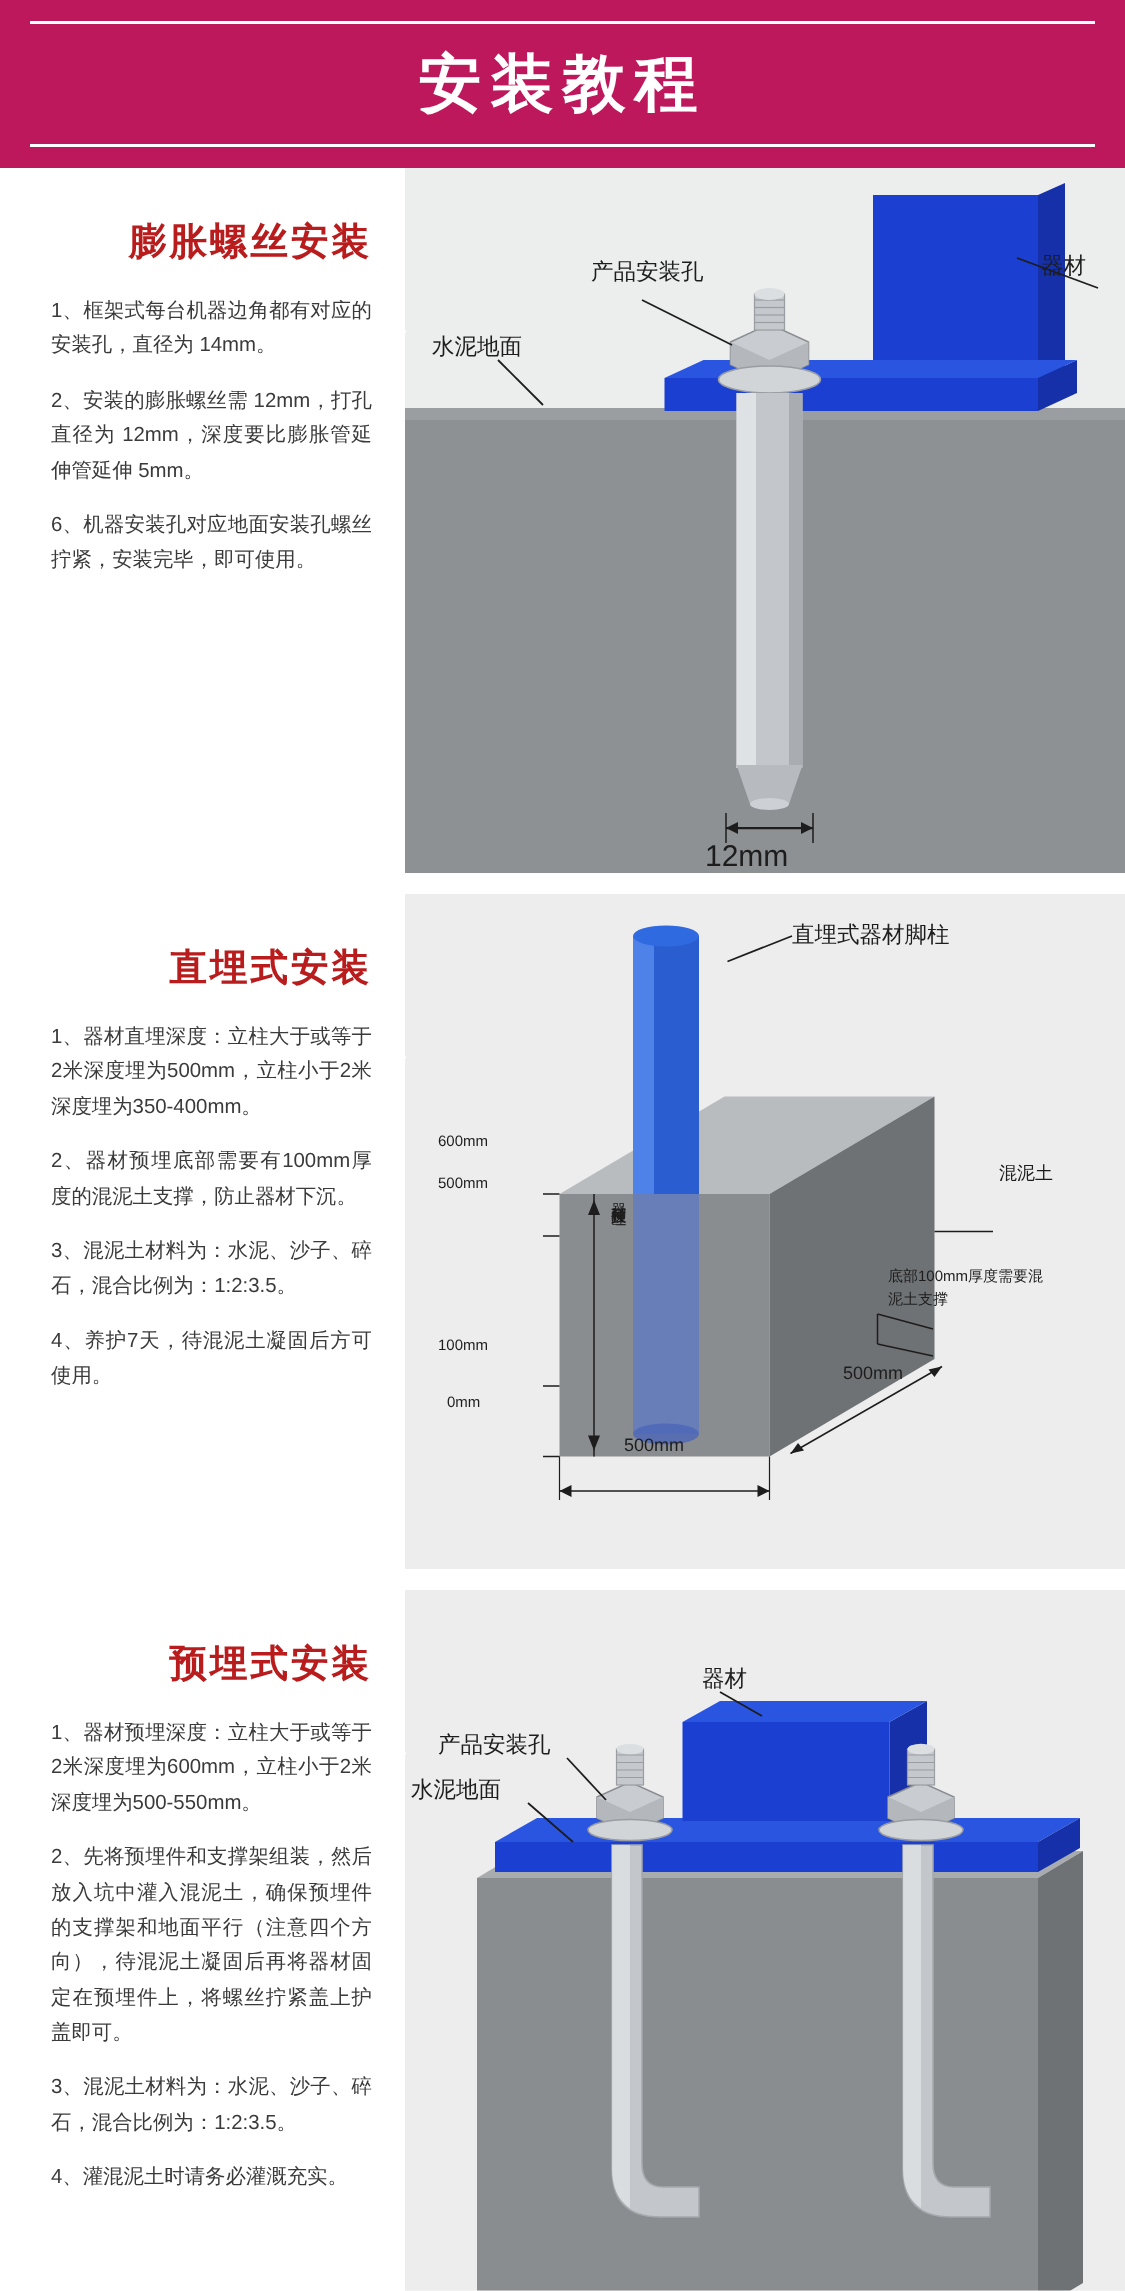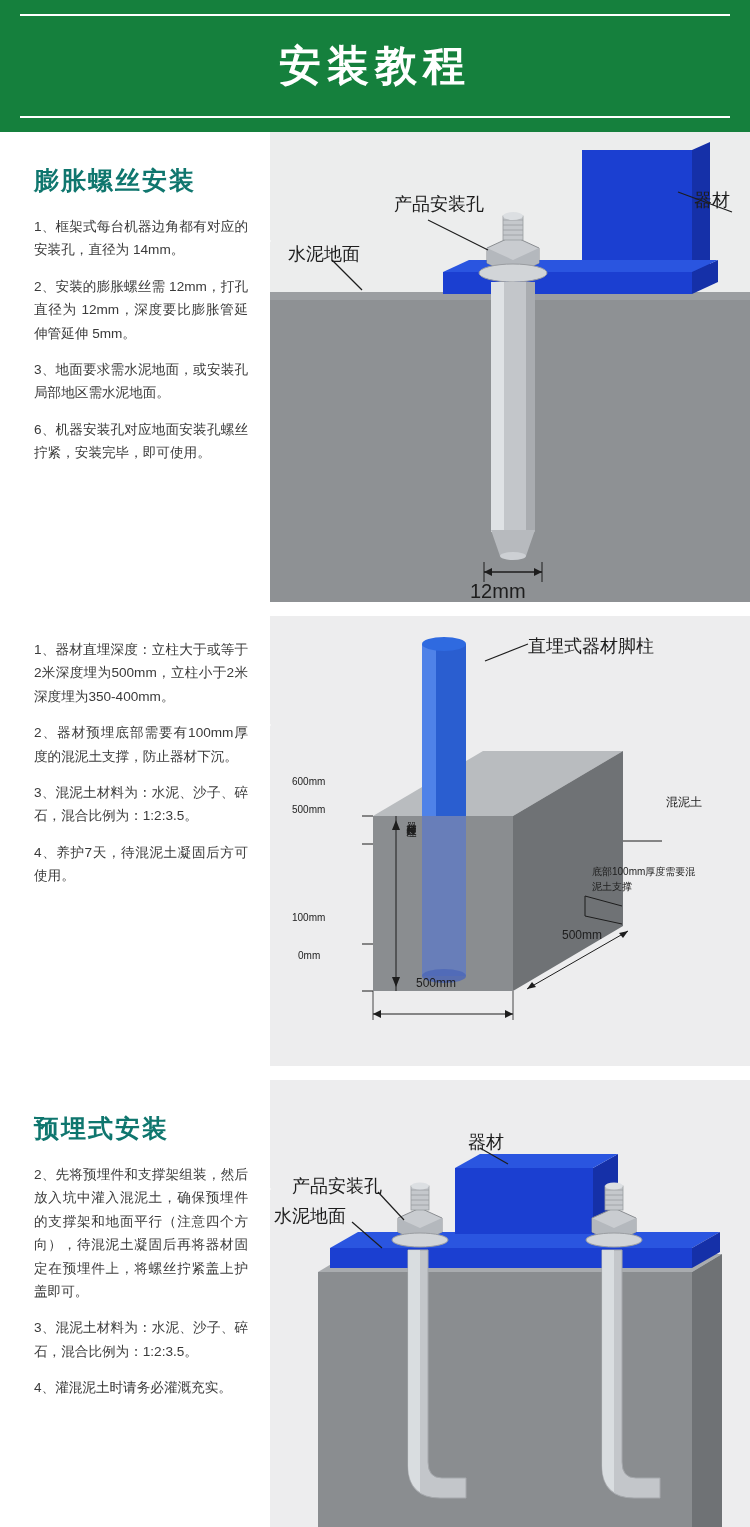--- a/index.html
+++ b/index.html
@@ -18,22 +18,22 @@
     position: relative;
     width: 750px;
     height: 1527px;
     background: #ffffff;
   }
 
   
   .header {
     position: relative;
     width: 750px;
-    height: 132px;
-    background: #15803d;
+    height: 112px;
+    background: #be185d;
     box-sizing: border-box;
   }
   .header-inner {
     position: absolute;
     left: 20px;
     right: 20px;
     top: 14px;
     bottom: 14px;
     border-top: 2px solid #ffffff;
     border-bottom: 2px solid #ffffff;
@@ -65,22 +65,22 @@
   .text-col {
     position: relative;
     width: 270px;
     box-sizing: border-box;
     padding: 18px 22px 10px 34px;
     background: #ffffff;
   }
   .sec-title {
     font-size: 25px;
     font-weight: bold;
-    color: #0f766e;
-    text-align: left;
+    color: #b91c1c;
+    text-align: right;
     letter-spacing: 2px;
     margin: 14px 0 18px 0;
   }
   .sec-para {
     font-size: 13.6px;
     line-height: 1.72;
     color: #3a3a3a;
     margin: 4px 0 13px 0;
     text-align: justify;
   }
@@ -106,21 +106,21 @@
   }
 
   .gap {
     width: 750px;
     height: 14px;
     background: #ffffff;
   }
 
   .lbl {
     position: absolute;
-    font-size: 18px;
+    font-size: 15px;
     color: #1d1d1d;
     white-space: nowrap;
     font-family: Liberation Sans, sans-serif;
   }
   .lbl-sm {
     position: absolute;
     font-size: 10px;
     color: #1d1d1d;
     white-space: nowrap;
   }
@@ -142,21 +142,20 @@
       <div class="header-title">安装教程</div>
     </div>
   </div>
 
   <div class="section sec1">
     <div class="text-col">
       <div class="notch"></div>
       <div class="sec-title">膨胀螺丝安装</div>
       <p class="sec-para">1、框架式每台机器边角都有对应的安装孔，直径为 14mm。</p>
       <p class="sec-para">2、安装的膨胀螺丝需 12mm，打孔直径为 12mm，深度要比膨胀管延伸管延伸 5mm。</p>
-      <p class="sec-para">3、地面要求需水泥地面，或安装孔局部地区需水泥地面。</p>
       <p class="sec-para">6、机器安装孔对应地面安装孔螺丝拧紧，安装完毕，即可使用。</p>
     </div>
 
     <div class="img-col">
       <svg width="480" height="470" viewBox="0 0 480 470">
 
         <rect x="0" y="0" width="480" height="470" fill="#eceded"></rect>
 
         <rect x="0" y="160" width="480" height="310" fill="#8e9194"></rect>
 
@@ -204,20 +203,21 @@
       <div class="lbl" style="left:18px; top:110px;">水泥地面</div>
       <div class="dim" style="left:200px; top:448px;">12mm</div>
     </div>
   </div>
 
   <div class="gap"></div>
 
   <div class="section sec2">
     <div class="text-col">
       <div class="notch"></div>
+      <div class="sec-title">直埋式安装</div>
       <p class="sec-para">1、器材直埋深度：立柱大于或等于2米深度埋为500mm，立柱小于2米深度埋为350-400mm。</p>
       <p class="sec-para">2、器材预埋底部需要有100mm厚度的混泥土支撑，防止器材下沉。</p>
       <p class="sec-para">3、混泥土材料为：水泥、沙子、碎石，混合比例为：1:2:3.5。</p>
       <p class="sec-para">4、养护7天，待混泥土凝固后方可使用。</p>
     </div>
 
     <div class="img-col">
       <svg width="480" height="450" viewBox="0 0 480 450">
         <rect x="0" y="0" width="480" height="450" fill="#ededee"></rect>
 
@@ -273,20 +273,21 @@
       <div class="lbl-sm" style="left:292px; top:312px; font-size:12px;">500mm</div>
     </div>
   </div>
 
   <div class="gap"></div>
 
   <div class="section sec3">
     <div class="text-col">
       <div class="notch"></div>
       <div class="sec-title">预埋式安装</div>
+      <p class="sec-para">1、器材预埋深度：立柱大于或等于2米深度埋为600mm，立柱小于2米深度埋为500-550mm。</p>
       <p class="sec-para">2、先将预埋件和支撑架组装，然后放入坑中灌入混泥土，确保预埋件的支撑架和地面平行（注意四个方向），待混泥土凝固后再将器材固定在预埋件上，将螺丝拧紧盖上护盖即可。</p>
       <p class="sec-para">3、混泥土材料为：水泥、沙子、碎石，混合比例为：1:2:3.5。</p>
       <p class="sec-para">4、灌混泥土时请务必灌溉充实。</p>
     </div>
 
     <div class="img-col">
       <svg width="480" height="499" viewBox="0 0 480 499">
         <rect x="0" y="0" width="480" height="499" fill="#ededee"></rect>
 
         <polygon points="48,192 78,174 452,174 422,192" fill="#a9acaf"></polygon>

